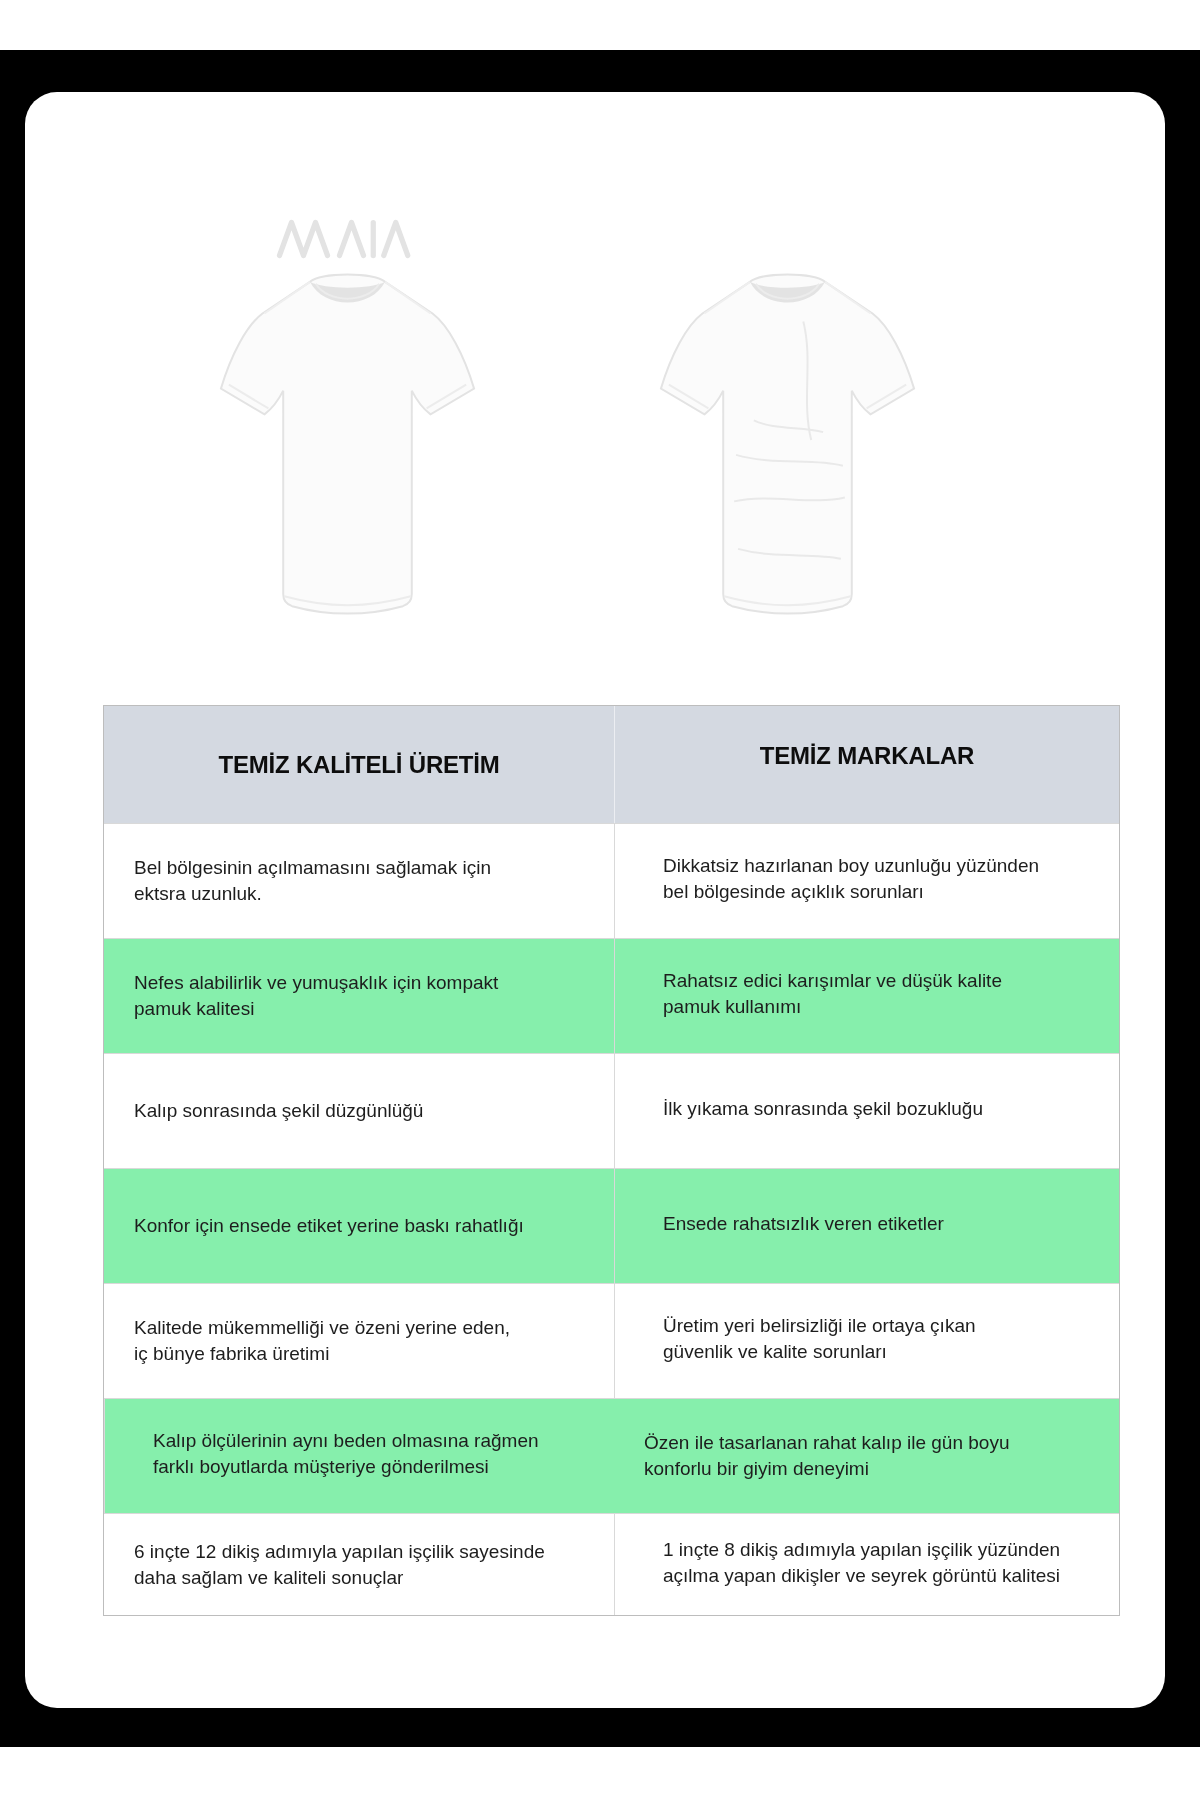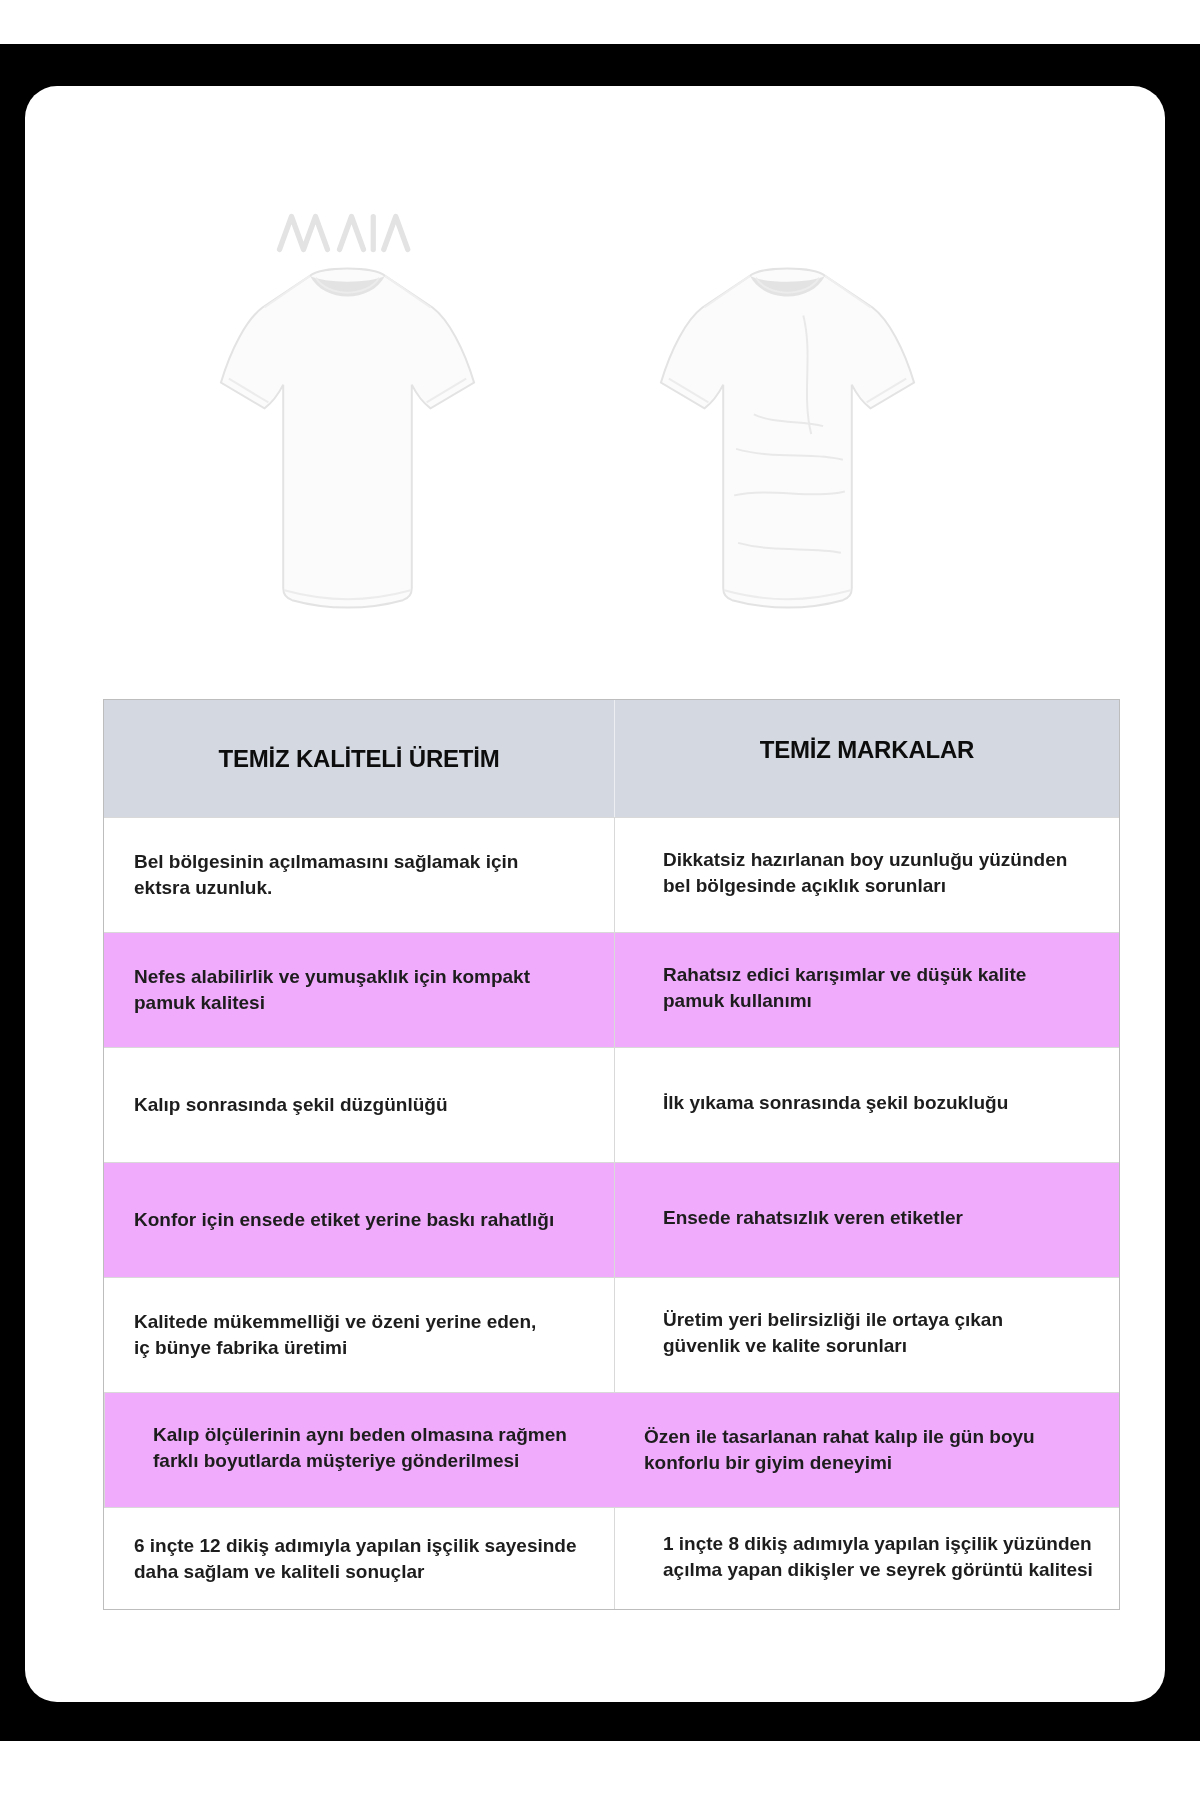--- a/index.html
+++ b/index.html
@@ -4,21 +4,21 @@
 <style>
   html,body{margin:0;padding:0;background:#ffffff;}
   .page{
     position:relative;
     width:1200px;height:1800px;
     background:#ffffff;
     font-family:"Liberation Sans", sans-serif;
     overflow:hidden;
   }
   .frame{
-    position:absolute;left:0;top:44px;width:1200px;height:1697px;
+    position:absolute;left:0;top:50px;width:1200px;height:1697px;
     background:#000000;
   }
   .card{
     position:absolute;left:25px;top:42px;width:1140px;height:1616px;
     background:#ffffff;border-radius:32px;
   }
   .logo{
     position:absolute;left:250px;top:126px;width:144px;height:42px;
   }
   .sr-only{
@@ -42,30 +42,30 @@
     display:flex;align-items:center;justify-content:center;
     font-size:24px;font-weight:bold;color:#0d0d0d;
     letter-spacing:-0.2px;
   }
   .th-right{border-left:1px solid #eceef2;}
   .th-right .th-label{position:relative;top:-9px;}
   .trow{
     display:grid;grid-template-columns:510px 1fr;
     height:114px;background:#ffffff;border-top:1px solid #d9d9d9;
   }
-  .trow.gray{background:#f0abfc;}
+  .trow.gray{background:#86efac;}
   .trow.last{height:101px;}
   .cell{
     display:flex;align-items:center;
     font-size:19px;line-height:26px;color:#1d1d1d;
     box-sizing:border-box;
   }
   .cell-left{padding:0 20px 0 30px;}
   .cell-right{border-left:1px solid #d9d9d9;padding:0 20px 4px 48px;}
-  .cell-text{white-space:pre-line;font-weight:bold;}
+  .cell-text{white-space:pre-line;}
 </style>
 </head>
 <body>
 
 <div class="page">
   <div class="frame">
     <div class="card">
 
       <div class="logo">
         <span class="sr-only">MAIA</span>

